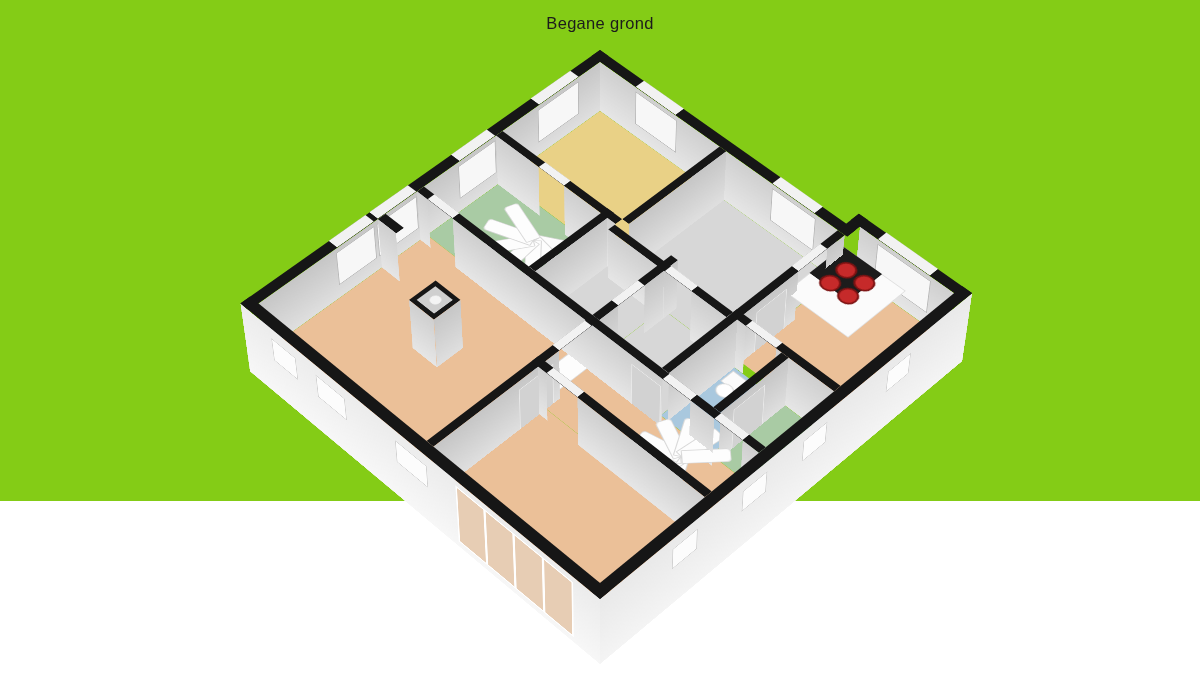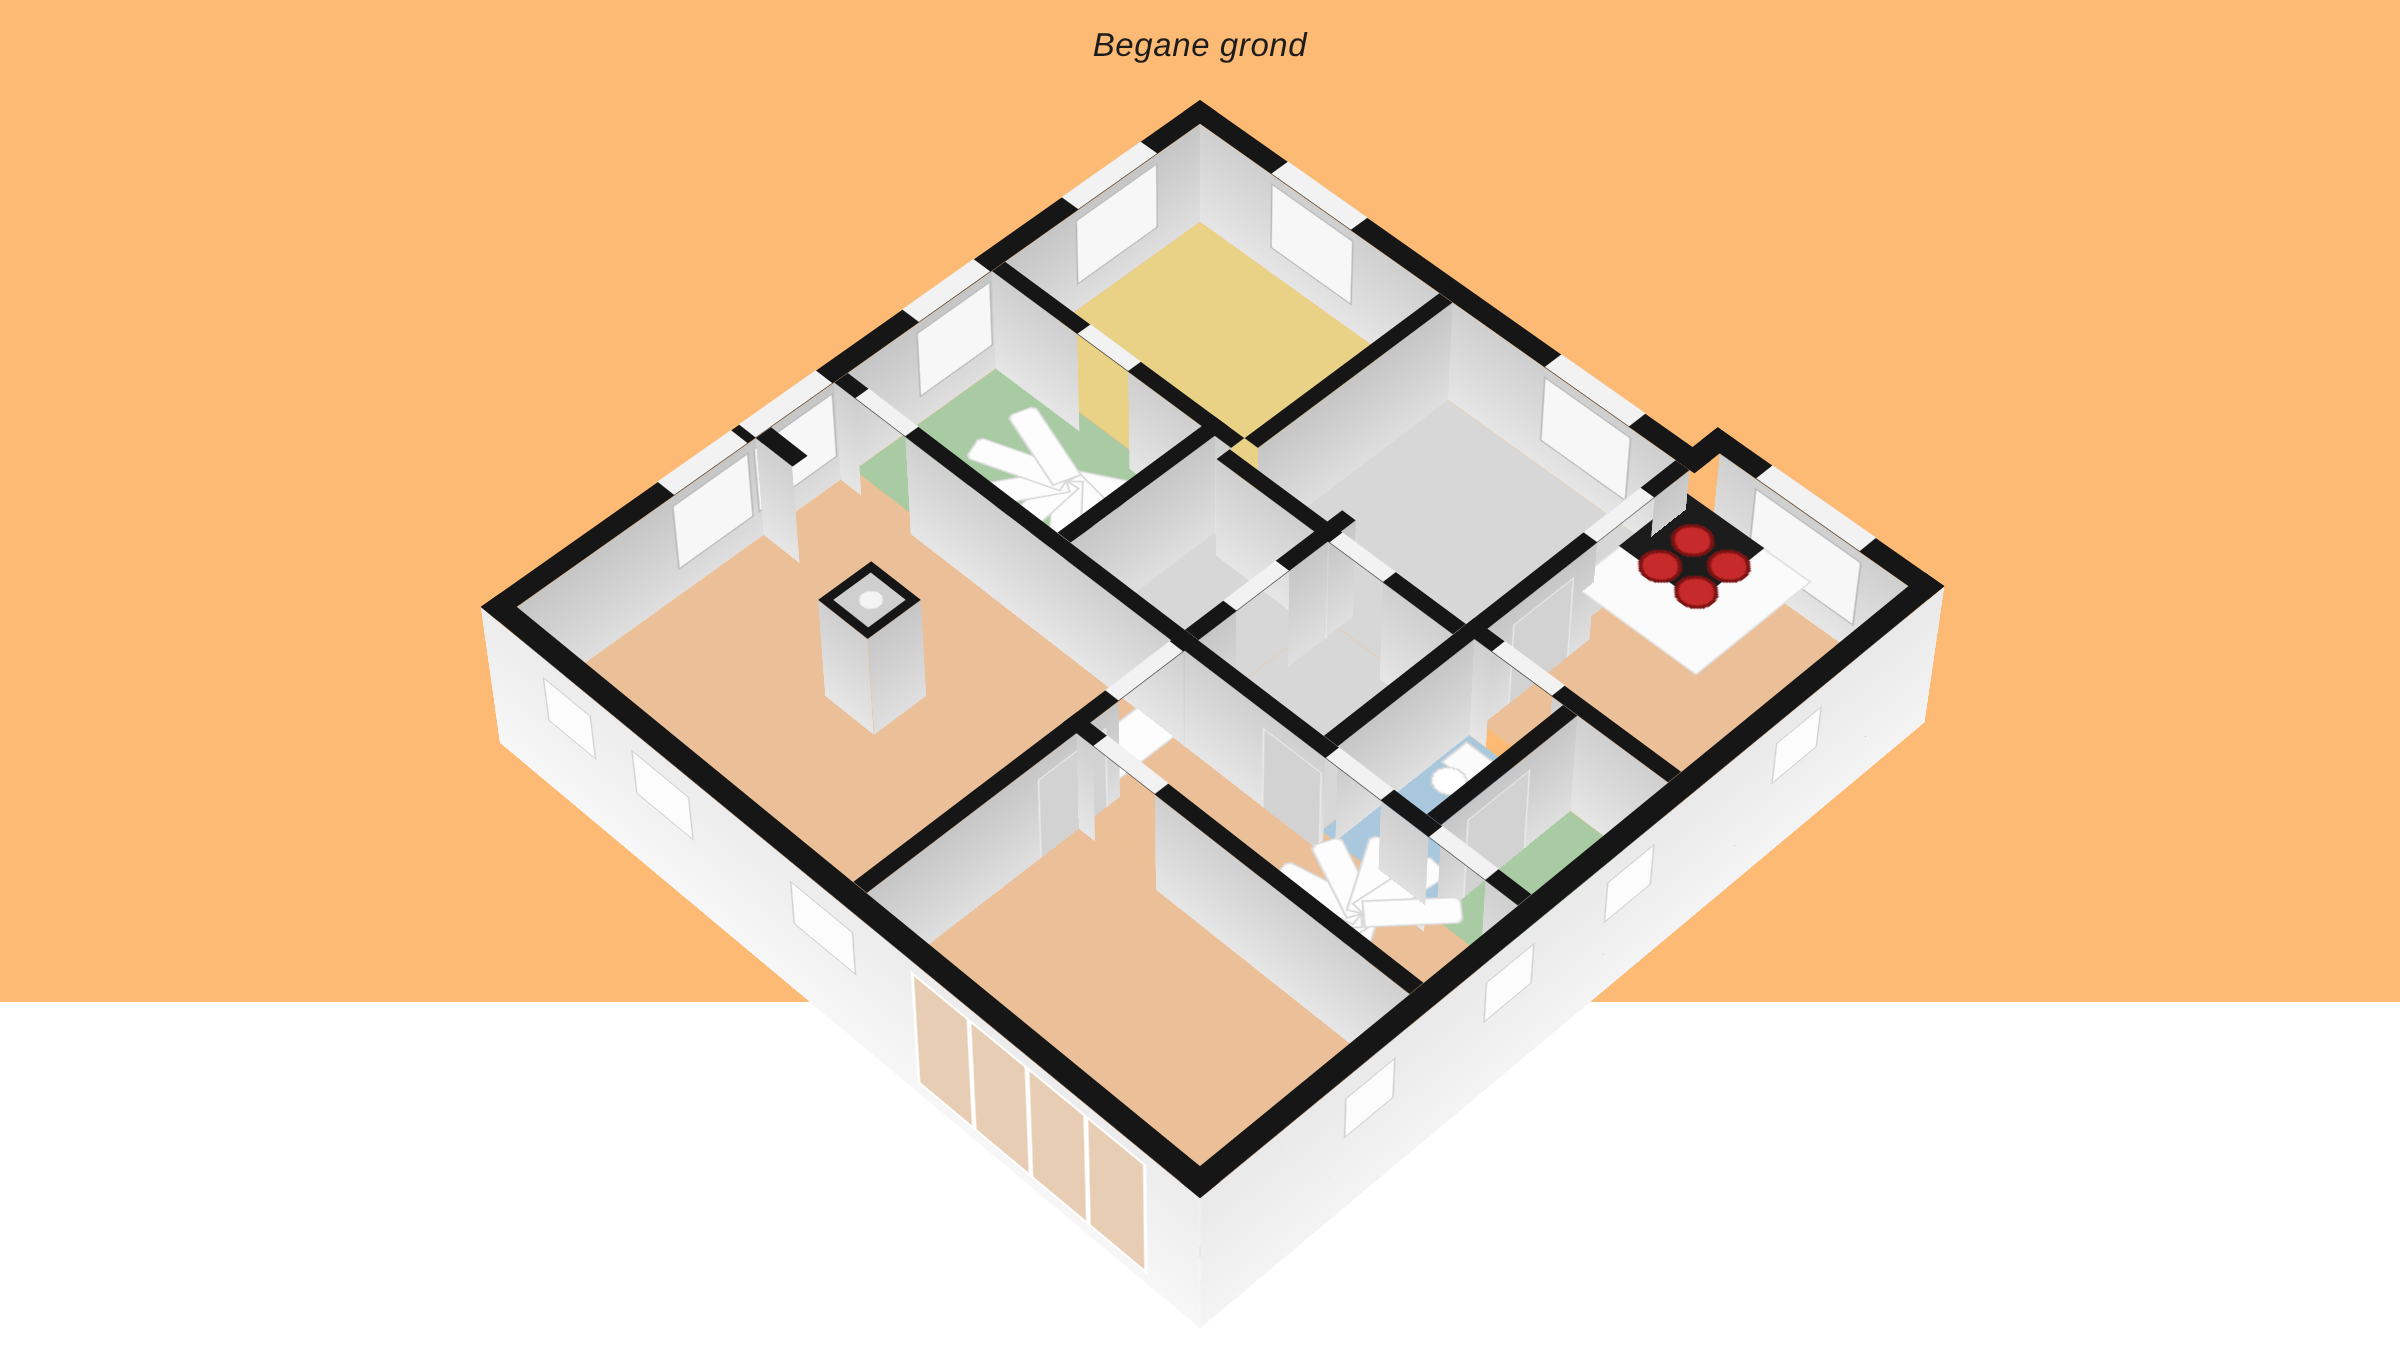--- a/index.html
+++ b/index.html
@@ -1,17 +1,17 @@
 <!DOCTYPE html>
 <html><head>
 <meta charset="utf-8">
 <style>
   html,body{margin:0;padding:0;background:#ffffff;width:1200px;height:675px;overflow:hidden;
     font-family:"Liberation Sans", sans-serif;}
-  .scene{position:absolute;left:0;top:0;width:1200px;height:501px;background:#fdba74;font-style:italic;}
+  .scene{position:absolute;left:0;top:0;width:1200px;height:501px;background:#84cc16;}
   .title{position:absolute;left:0;top:14px;width:1200px;text-align:center;
     font-size:16.5px;color:#1c1c1c;letter-spacing:.3px;}
   .persp{position:absolute;left:0;top:0;width:1200px;height:675px;
     perspective:3000px;perspective-origin:600px 337px;}
   .plan{position:absolute;left:600px;top:62px;width:0;height:0;
     transform-origin:0 0;transform:rotateX(40deg) rotateZ(45deg);transform-style:preserve-3d;}
   .layer{position:absolute;left:0;top:0;transform-style:preserve-3d;}
   .shape{position:absolute;}
 </style>
 </head>

